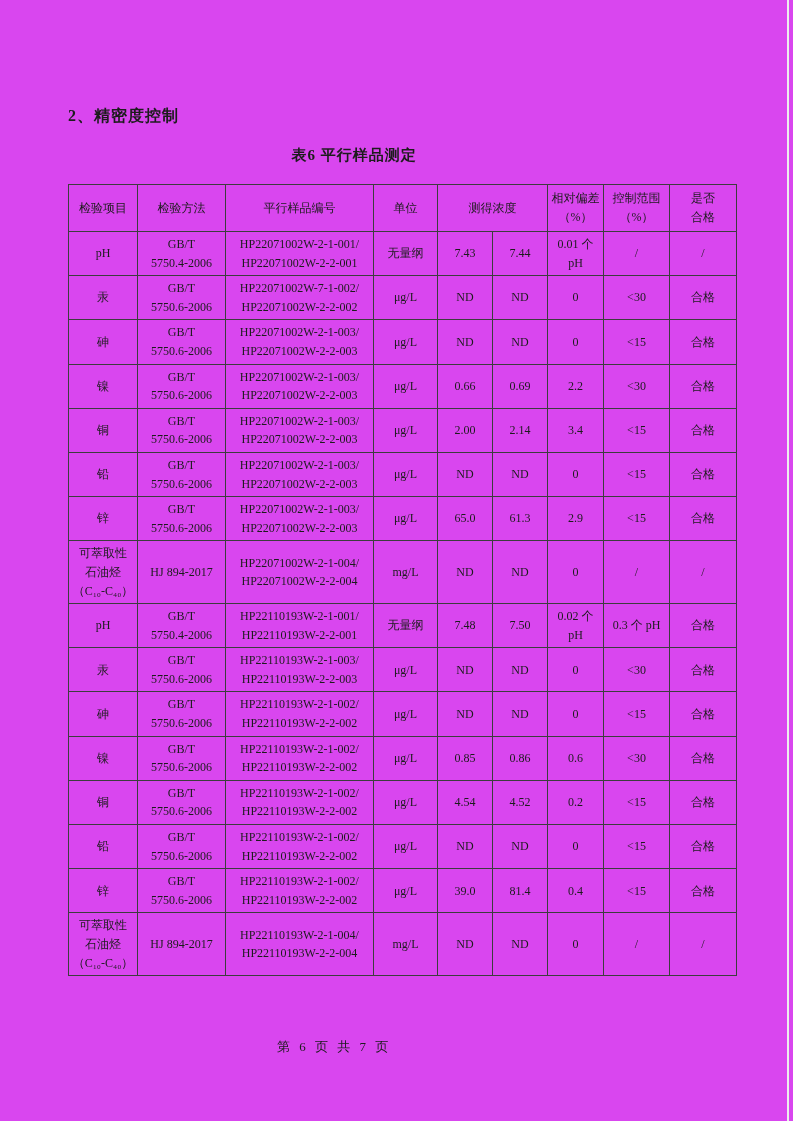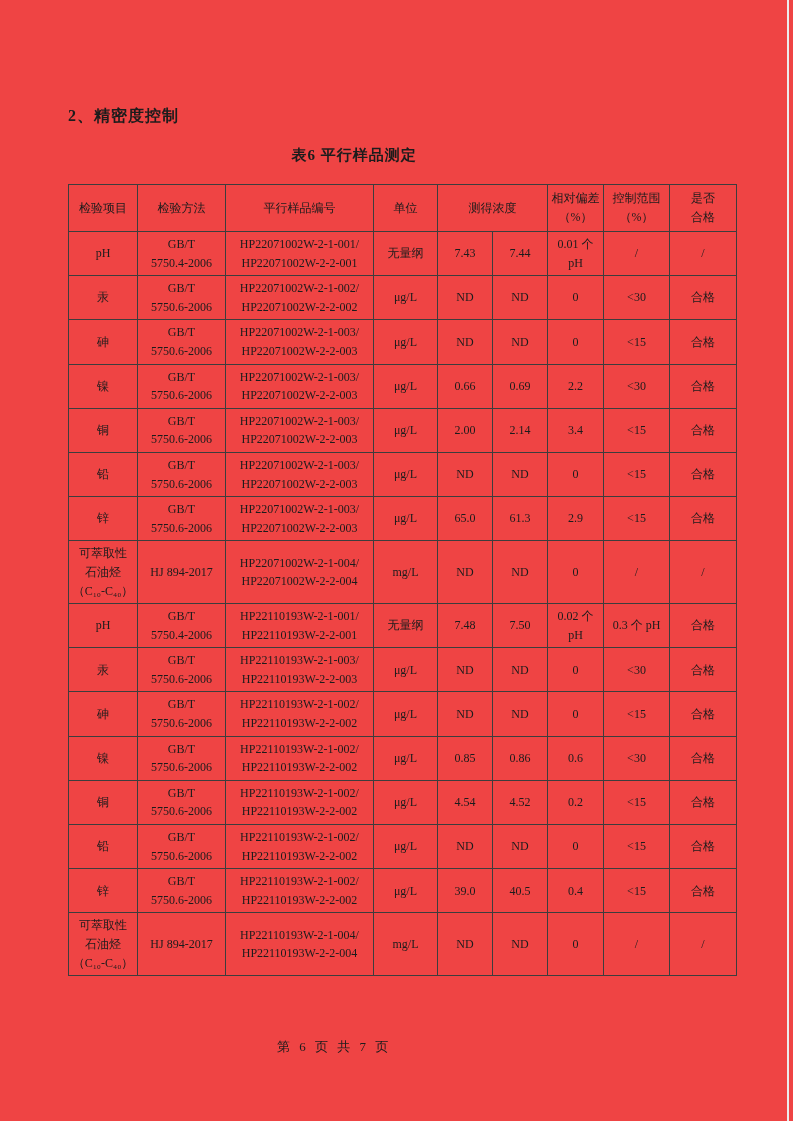--- a/index.html
+++ b/index.html
@@ -11,21 +11,21 @@
     width: 793px;
     height: 1121px;
     position: relative;
     font-family: "Liberation Serif", "DejaVu Serif", serif;
     color: #1c1c1c;
     overflow: hidden;
   }
   .page {
     position: absolute;
     inset: 0;
-    background: #ef4444;
+    background: #d946ef;
   }
   .scan-edge {
     position: absolute;
     top: 0;
     right: 4px;
     width: 2px;
     height: 100%;
     background: #ececec;
   }
   .section-title {
@@ -140,21 +140,21 @@
           <td>7.44</td>
           <td>0.01 个
 pH</td>
           <td>/</td>
           <td>/</td>
         </tr>
         <tr>
           <td>汞</td>
           <td>GB/T
 5750.6-2006</td>
-          <td>HP22071002W-2-1-002/
+          <td>HP22071002W-7-1-002/
 HP22071002W-2-2-002</td>
           <td>μg/L</td>
           <td>ND</td>
           <td>ND</td>
           <td>0</td>
           <td>&lt;30</td>
           <td>合格</td>
         </tr>
         <tr>
           <td>砷</td>
@@ -315,21 +315,21 @@
           <td>合格</td>
         </tr>
         <tr>
           <td>锌</td>
           <td>GB/T
 5750.6-2006</td>
           <td>HP22110193W-2-1-002/
 HP22110193W-2-2-002</td>
           <td>μg/L</td>
           <td>39.0</td>
-          <td>40.5</td>
+          <td>81.4</td>
           <td>0.4</td>
           <td>&lt;15</td>
           <td>合格</td>
         </tr>
         <tr>
           <td>可萃取性
 石油烃
 （C₁₀-C₄₀）</td>
           <td>HJ 894-2017</td>
           <td>HP22110193W-2-1-004/

